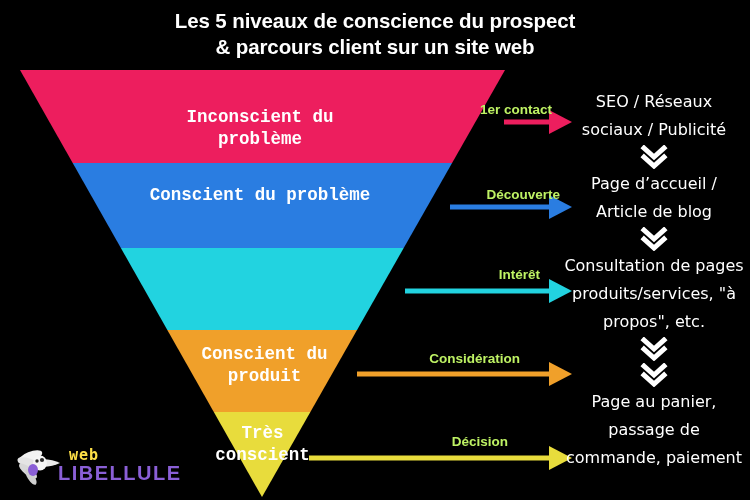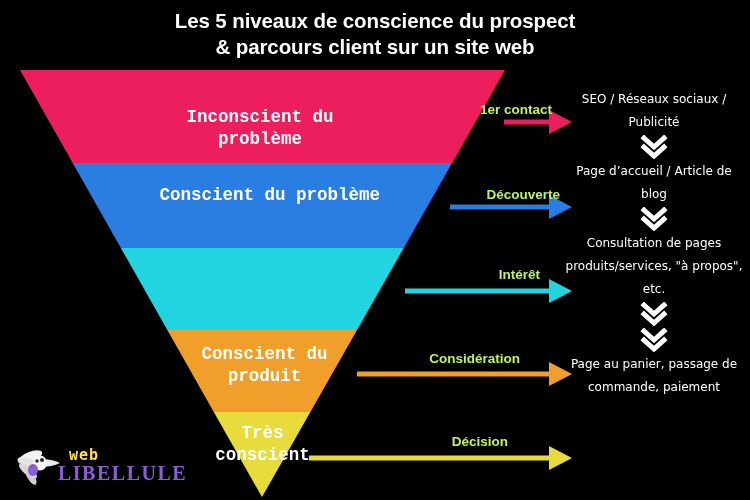--- a/index.html
+++ b/index.html
@@ -64,22 +64,22 @@
 
   
   #right-col {
     position: absolute;
     left: 563px;
     top: 88px;
     width: 182px;
   }
   .step-text {
     color: #ffffff;
-    font-size: 12px;
-    line-height: 23px;
+    font-size: 16px;
+    line-height: 28px;
     text-align: center;
     font-family: "DejaVu Sans", sans-serif;
   }
   .chevron-sep {
     display: flex;
     justify-content: center;
     align-items: center;
     height: 26px;
   }
 
@@ -102,21 +102,21 @@
     font-family: "DejaVu Sans Mono", monospace;
   }
   .logo-text-main {
     position: absolute;
     left: 46px;
     top: 19px;
     color: #8a5fd6;
     font-weight: bold;
     font-size: 20px;
     letter-spacing: 1.5px;
-    font-family: Liberation Serif, serif;
+    font-family: Liberation Sans, sans-serif;
   }
 </style>
 </head>
 <body>
 
 <div id="page">
 
   <div id="title-block">
     <span class="title-line">Les 5 niveaux de conscience du prospect</span>
     <span class="title-line">&amp; parcours client sur un site web</span>
@@ -154,21 +154,21 @@
         <polygon points="549,362 572,374 549,386" fill="#F0A02A"></polygon>
       </g>
       <g>
         <line x1="309" y1="458" x2="556" y2="458" stroke="#E8DC3C" stroke-width="5"></line>
         <polygon points="549,446 572,458 549,470" fill="#E8DC3C"></polygon>
       </g>
     </g>
   </svg>
 
   <div class="band-label" style="left:140px; top:106px; width:240px;">Inconscient du problème</div>
-  <div class="band-label" style="left:140px; top:184px; width:240px;text-align:right;">Conscient du problème</div>
+  <div class="band-label" style="left:140px; top:184px; width:240px;">Conscient du problème</div>
   <div class="band-label" style="left:177px; top:343px; width:175px; white-space:pre-line;">Conscient du
 produit</div>
   <div class="band-label" style="left:190px; top:422px; width:145px; white-space:pre-line;">Très
 conscient</div>
 
   <div class="arrow-label" style="left:432px; top:102px; width:120px;">1er contact</div>
   <div class="arrow-label" style="left:440px; top:187px; width:120px;">Découverte</div>
   <div class="arrow-label" style="left:390px; top:351px; width:130px;">Considération</div>
   <div class="arrow-label" style="left:420px; top:267px; width:120px;">Intérêt</div>
   <div class="arrow-label" style="left:388px; top:434px; width:120px;">Décision</div>

